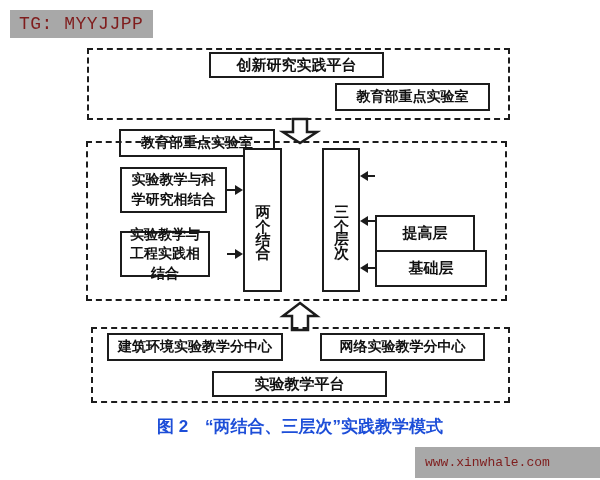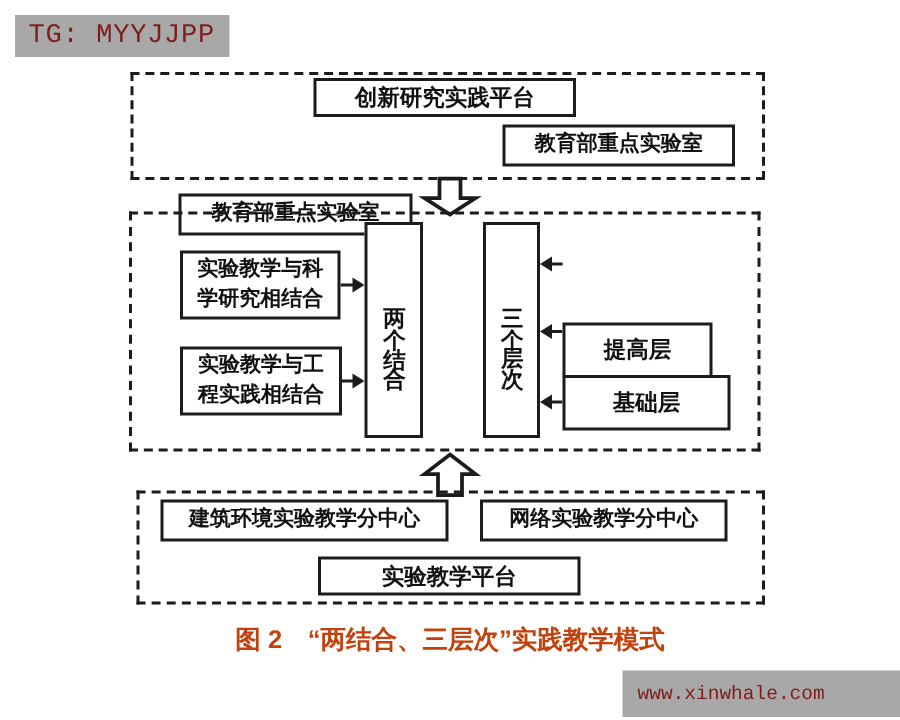--- a/index.html
+++ b/index.html
@@ -17,33 +17,33 @@
   .g-mid { left:86px;  top:141px; width:421px; height:160px; }
   .g-bot { left:91px;  top:327px; width:419px; height:76px; }
 
   .box { position:absolute; border:2px solid #1c1c1c; background:#ffffff;
          display:flex; align-items:center; justify-content:center; text-align:center;
          font-size:15px; font-weight:600; line-height:1.4; color:#111; }
   .b-plat-top { left:209px; top:52px;  width:175px; height:26px; }
   .b-moe      { left:119px; top:83px;  width:156px; height:28px; font-size:14px;margin-top:46px; }
   .b-cq       { left:335px; top:83px;  width:155px; height:28px; font-size:14px; }
   .b-comb1    { left:120px; top:167px; width:107px; height:46px; font-size:14px; padding:0 6px; }
-  .b-comb2    { left:120px; top:231px; width:108px; height:46px; font-size:14px; padding:0 6px; }
+  .b-comb2    { left:120px; top:231px; width:90px; height:46px; font-size:14px; padding:0 6px; }
   .b-two      { left:243px; top:148px; width:39px;  height:144px; }
   .b-three    { left:322px; top:148px; width:38px;  height:144px; }
   .vtext { writing-mode:vertical-lr; text-orientation:upright; letter-spacing:13px; font-size:15px; }
   .b-lv1      { left:375px; top:158px; width:100px; height:35px; }
   .b-lv2      { left:375px; top:215px; width:100px; height:37px; }
   .b-lv3      { left:375px; top:250px; width:112px; height:37px; }
-  .b-bec      { left:107px; top:333px; width:192px; height:28px; font-size:14px; }
+  .b-bec      { left:107px; top:333px; width:176px; height:28px; font-size:14px; }
   .b-net      { left:320px; top:333px; width:165px; height:28px; font-size:14px; }
   .b-etp      { left:212px; top:371px; width:175px; height:26px; }
 
   .caption { position:absolute; left:0; right:0; top:415px; text-align:center;
-             font-family:"Liberation Sans", sans-serif; font-weight:bold; font-size:17px; color:#c2410c; }
+             font-family:"Liberation Sans", sans-serif; font-weight:bold; font-size:17px; color:#1d4ed8; }
 
   svg.layer { position:absolute; left:0; top:0; width:600px; height:480px; pointer-events:none; }
   .ln { stroke:#1c1c1c; stroke-width:2; }
   .hd { fill:#1c1c1c; }
   .blk { fill:#ffffff; stroke:#1c1c1c; stroke-width:2.5; stroke-linejoin:miter; }
 </style>
 </head>
 <body>
 
 <div class="stage">

